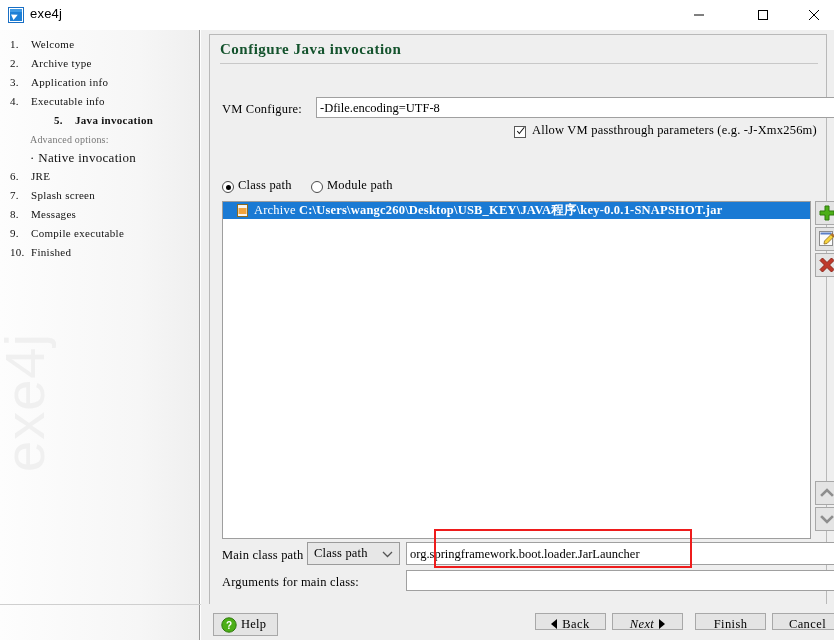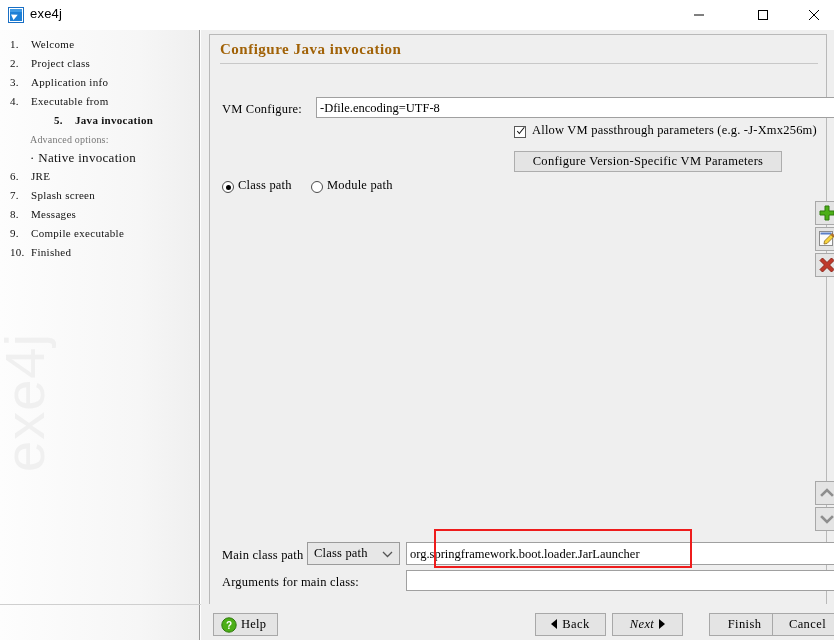--- a/index.html
+++ b/index.html
@@ -41,21 +41,21 @@
   .nav-sub{position:absolute;left:30px;font-size:13px;color:#111;white-space:nowrap;letter-spacing:.3px;}
   #watermark{position:absolute;left:-8px;top:442px;width:230px;
     font-family:"Liberation Sans",sans-serif;font-size:56px;color:#f0f0f0;
     transform:rotate(-90deg);transform-origin:left top;letter-spacing:1px;
     white-space:nowrap;user-select:none;}
 
   
   #content{position:absolute;left:201px;top:30px;width:633px;height:610px;background:#efefef;}
   #panel{position:absolute;left:8px;top:4px;width:618px;height:598px;
     background:#efefef;border:1px solid #b9b9b9;box-sizing:border-box;}
-  #page-title{position:absolute;left:10px;top:6px;font-size:15px;font-weight:bold;color:#a16207;
+  #page-title{position:absolute;left:10px;top:6px;font-size:15px;font-weight:bold;color:#14532d;
     letter-spacing:.5px;}
   #title-rule{position:absolute;left:10px;top:28px;width:598px;height:1px;background:#c8c8c8;}
 
   .lbl{position:absolute;font-size:12.5px;color:#000;letter-spacing:.2px;white-space:nowrap;}
 
   .textfield{position:absolute;background:#ffffff;border:1px solid #a0a0a0;box-sizing:border-box;
     font-size:12.5px;color:#000;padding:2px 3px;font-family:"Liberation Serif",serif;
     line-height:16px;white-space:nowrap;overflow:hidden;}
 
   #vm-params-label{left:12px;top:67px;}
@@ -118,26 +118,26 @@
 
   #bottom-rule{position:absolute;left:0px;top:604px;width:834px;height:1px;background:#cfcfcf;}
 
   
   #footer{position:absolute;left:201px;top:604px;width:633px;height:36px;background:#efefef;}
   #btn-help{position:absolute;left:12px;top:9px;width:65px;height:23px;background:#e4e4e4;
     border:1px solid #a8a8a8;box-sizing:border-box;}
   #help-circle-btm{position:absolute;left:7px;top:3px;width:16px;height:16px;}
   #help-text{position:absolute;left:27px;top:3px;font-size:12.5px;letter-spacing:.2px;}
 
-  .footbtn{position:absolute;top:9px;height:23px;background:#e4e4e4;border:1px solid #a8a8a8;
+  .footbtn{position:absolute;top:9px;height:17px;background:#e4e4e4;border:1px solid #a8a8a8;
     box-sizing:border-box;font-size:12.5px;text-align:center;line-height:21px;letter-spacing:.4px;
     font-family:"Liberation Serif",serif;cursor:default;}
   #btn-back{left:334px;width:71px;}
   #btn-next{left:411px;width:71px;font-style:italic;}
-  #btn-finish{left:508px;width:71px;}
+  #btn-finish{left:494px;width:71px;}
   #btn-cancel{left:571px;width:71px;}
   .tri-left{display:inline-block;width:0;height:0;border-right:6px solid #000;
     border-top:5px solid transparent;border-bottom:5px solid transparent;
     vertical-align:middle;margin-right:5px;margin-top:-2px;}
   .tri-right{display:inline-block;width:0;height:0;border-left:6px solid #000;
     border-top:5px solid transparent;border-bottom:5px solid transparent;
     vertical-align:middle;margin-left:5px;margin-top:-2px;}
   .tri-down{display:inline-block;width:0;height:0;border-top:6px solid #000;
     border-left:5px solid transparent;border-right:5px solid transparent;
     vertical-align:middle;margin-right:6px;margin-top:-2px;}
@@ -173,27 +173,27 @@
     </div>
   </div>
 
   <div id="sidebar-accent"></div>
   <div id="sidebar">
 
     <div class="nav-item" style="top:8px">
       <span class="num">1.</span><span>Welcome</span>
     </div>
     <div class="nav-item" style="top:27px">
-      <span class="num">2.</span><span>Project class</span>
+      <span class="num">2.</span><span>Archive type</span>
     </div>
     <div class="nav-item" style="top:46px">
       <span class="num">3.</span><span>Application info</span>
     </div>
     <div class="nav-item" style="top:65px">
-      <span class="num">4.</span><span>Executable from</span>
+      <span class="num">4.</span><span>Executable info</span>
     </div>
     <div class="nav-item current" style="top:84px">
       <span class="num">5.</span><span>Java invocation</span>
     </div>
     <div class="nav-sub-label" style="top:104px">Advanced options:</div>
     <div class="nav-sub" style="top:120px">
       <span>·</span>
       <span>Native invocation</span>
     </div>
     <div class="nav-item" style="top:140px">
@@ -226,29 +226,40 @@
 
       <div id="chk-row">
         <div class="checkbox">
           <svg class="tick" viewBox="0 0 12 12">
               <polyline points="1.5,6 4,9 10,1.5" fill="none" stroke="#111" stroke-width="1.3"></polyline>
             </svg>
         </div>
         <div id="chk-label">Allow VM passthrough parameters (e.g. -J-Xmx256m)</div>
       </div>
 
-      <div class="pushbtn" id="btn-vsvm">Configure Version-Specific VM Parameters</div>
 
       <div class="radio" id="radio-class">
           <div class="dot"></div>
         </div>
       <div id="radio-class-lbl">Class path</div>
       <div class="radio" id="radio-module"></div>
       <div id="radio-module-lbl">Module path</div>
 
+      <div id="list-box">
+        <div id="list-row">
+          <svg id="jar-icon" viewBox="0 0 11 13">
+            <rect x="0.5" y="0.5" width="10" height="12" fill="#f3f3f3" stroke="#8a6a20" stroke-width="1"></rect>
+            <rect x="1.5" y="4" width="8" height="6" fill="#f2a33c"></rect>
+          </svg>
+          <div id="list-row-text">
+            <span class="kw">Archive</span>
+            <span>C:\Users\wangc260\Desktop\USB_KEY\JAVA程序\key-0.0.1-SNAPSHOT.jar</span>
+          </div>
+        </div>
+      </div>
 
       <div class="sidebtn" id="btn-add">
         <svg width="18" height="18" viewBox="0 0 18 18">
           <path d="M7,2 L11,2 L11,7 L16,7 L16,11 L11,11 L11,16 L7,16 L7,11 L2,11 L2,7 L7,7 Z" fill="#4caf17" stroke="#2f7a0c" stroke-width="1"></path>
         </svg>
       </div>
       <div class="sidebtn" id="btn-edit">
         <svg width="18" height="18" viewBox="0 0 18 18">
           <rect x="1.5" y="1.5" width="13" height="14" fill="#fbfbfb" stroke="#8c8c8c" stroke-width="1"></rect>
           <rect x="2.5" y="2.5" width="11" height="2" fill="#5b7fc7"></rect>

